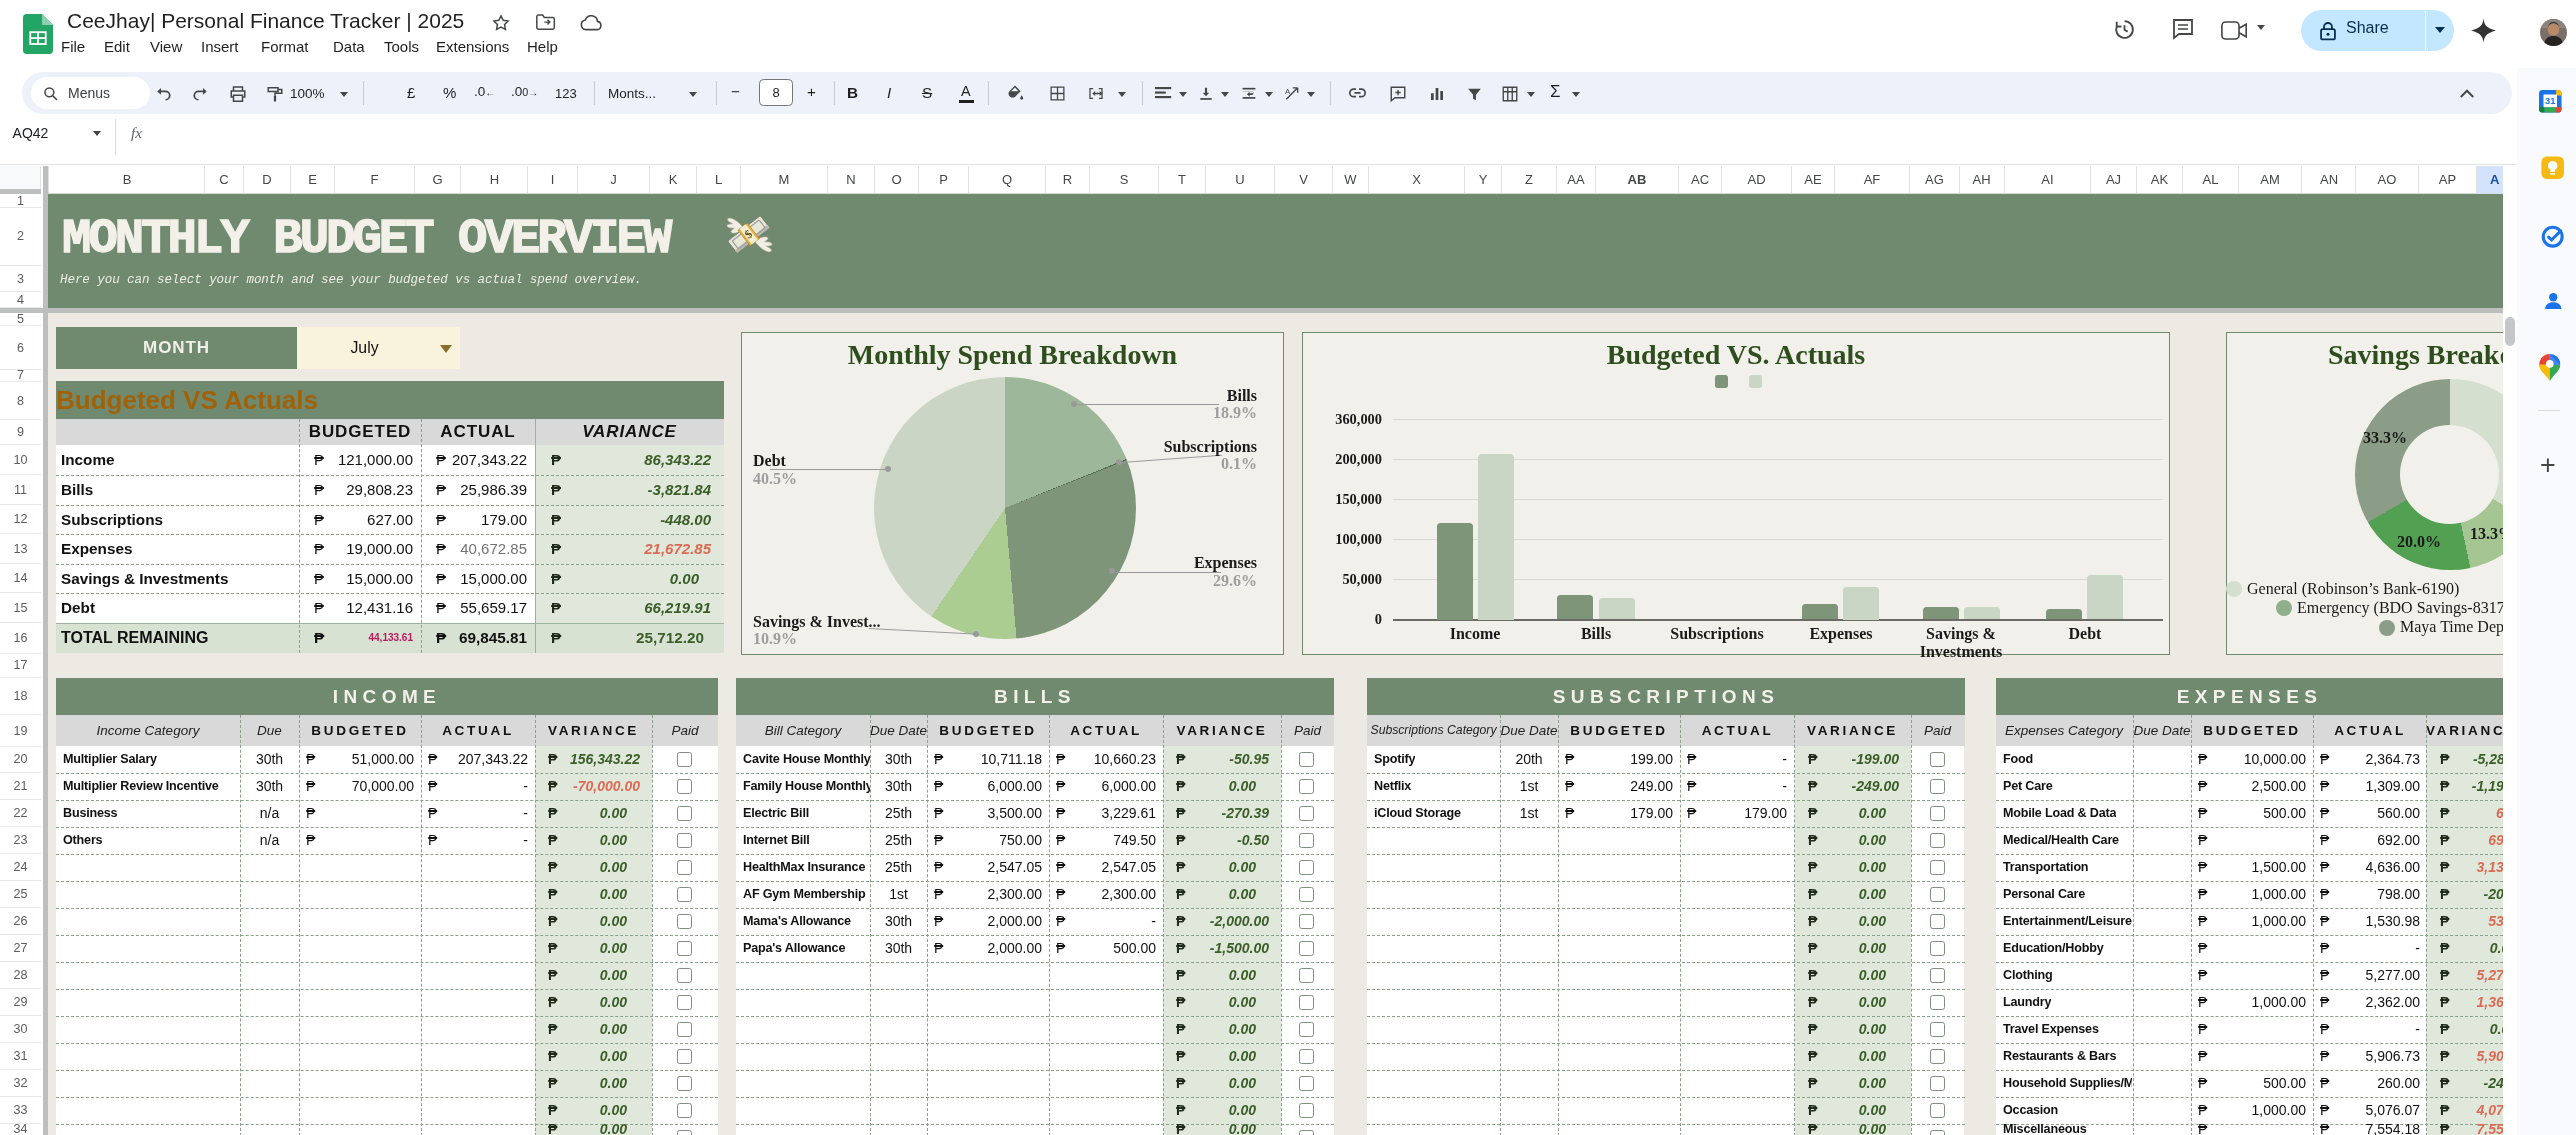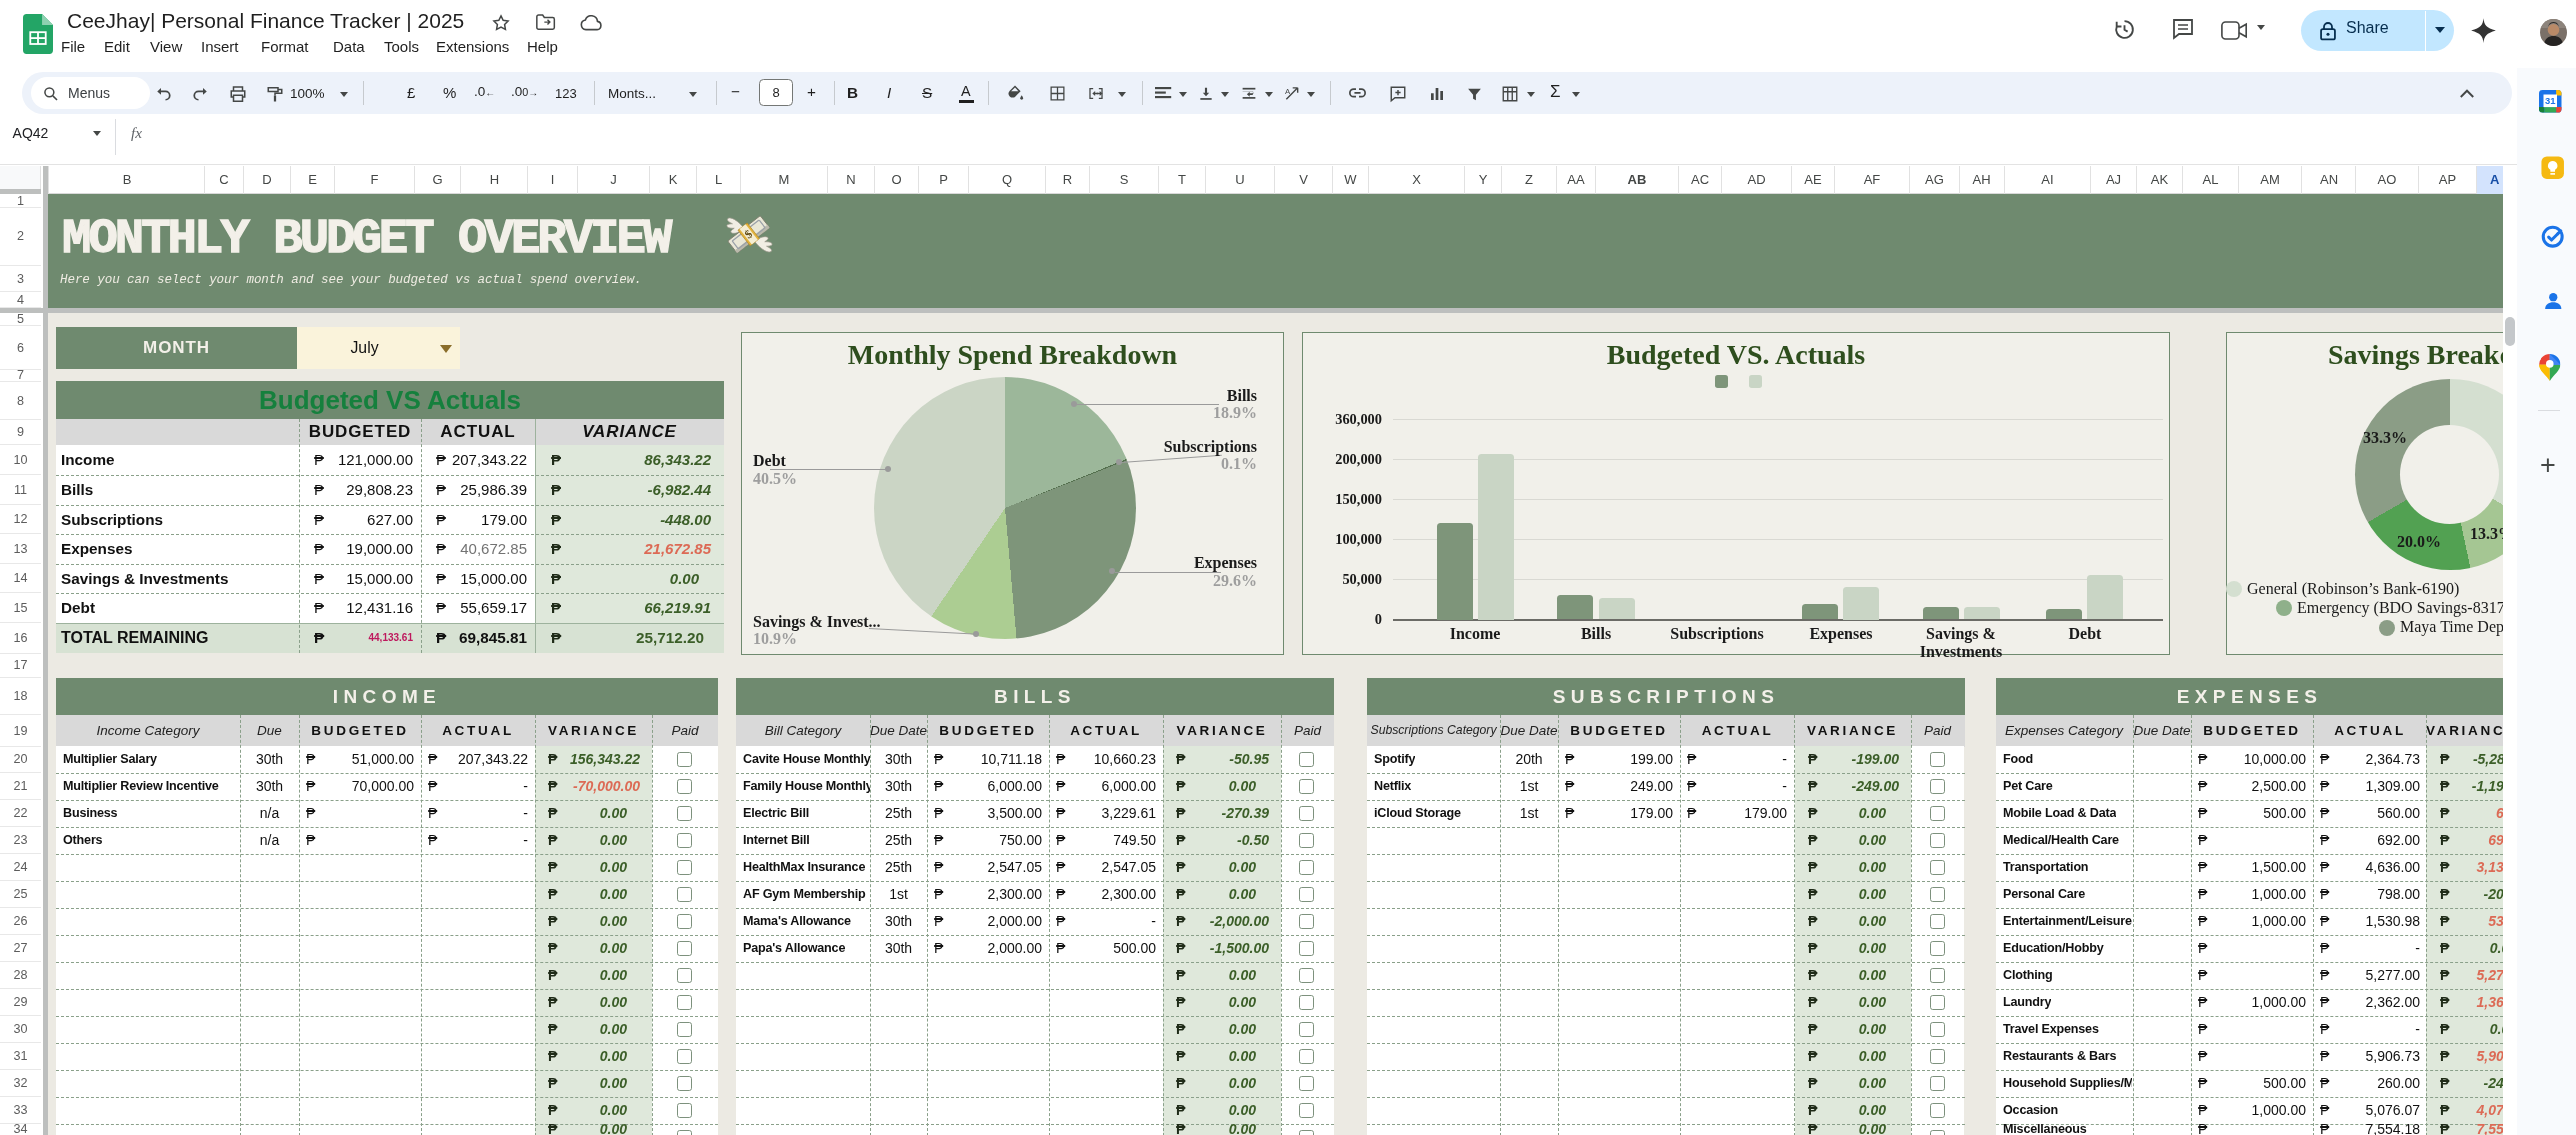--- a/index.html
+++ b/index.html
@@ -296,42 +296,42 @@
 </g>
 </svg>
 <div class="a mono i" style="left:60px;top:273px;font-size:12.6px;letter-spacing:-0.1px;color:#eeebe2">Here you can select your month and see your budgeted vs actual spend overview.</div>
 <div class="a" style="left:0;top:308px;width:2503px;height:4.5px;background:#bdbfbe"></div>
 <div class="a" style="left:56px;top:327px;width:241px;height:42px;background:#6f8a6f"></div>
 <div class="a b" style="left:56px;top:327px;width:241px;height:42px;line-height:42px;text-align:center;color:#f3f0e9;font-size:17px;letter-spacing:0.9px">MONTH</div>
 <div class="a" style="left:297px;top:327px;width:163px;height:42px;background:#faf3db"></div>
 <div class="a" style="left:297px;top:327px;width:135px;height:42px;line-height:42px;text-align:center;color:#111;font-size:15.8px">July</div>
 <div class="a" style="left:440px;top:345px;width:0;height:0;border:6.3px solid transparent;border-top:8px solid #8a6d2a"></div>
 <div class="a" style="left:56px;top:381px;width:668px;height:39px;background:#6f8a6f"></div>
-<div class="a b" style="left:56px;top:381px;width:668px;height:39px;line-height:39px;text-align:center;color:#15803d;font-size:26px">Budgeted VS Actuals</div>
+<div class="a b" style="left:56px;top:381px;width:668px;height:39px;line-height:39px;color:#a16207;font-size:26px">Budgeted VS Actuals</div>
 <div class="a" style="left:56px;top:419px;width:668px;height:26px;background:#d9d9d9"></div>
 <div class="a" style="left:535px;top:445px;width:189px;height:208px;background:#dfe8db"></div>
 <div class="a b ctr" style="left:299px;top:419px;width:122px;height:26px;line-height:26px;font-size:17px;letter-spacing:0.9px;color:#111">BUDGETED</div>
 <div class="a b ctr" style="left:421px;top:419px;width:114px;height:26px;line-height:26px;font-size:17px;letter-spacing:0.9px;color:#111">ACTUAL</div>
 <div class="a b i ctr" style="left:535px;top:419px;width:189px;height:26px;line-height:26px;font-size:17px;letter-spacing:0.9px;color:#111">VARIANCE</div>
 <div class="a" style="left:56px;top:445px;width:479px;height:178px;background:#fff"></div>
 <div class="a b" style="left:61px;top:445px;height:30px;line-height:30px;font-size:15.3px;color:#111">Income</div>
 <div class="a" style="left:314px;top:445px;height:30px;line-height:30px;font-size:15px;color:#111">₱</div>
 <div class="a rt" style="left:299px;top:445px;width:114px;height:30px;line-height:30px;font-size:15px;color:#111">121,000.00</div>
 <div class="a" style="left:436px;top:445px;height:30px;line-height:30px;font-size:15px;color:#111">₱</div>
 <div class="a rt" style="left:421px;top:445px;width:106px;height:30px;line-height:30px;font-size:15px;color:#111">207,343.22</div>
 <div class="a b" style="left:551px;top:445px;height:30px;line-height:30px;font-size:15px;color:#1f2b18">₱</div>
 <div class="a rt b i vg" style="left:535px;top:445px;width:176px;height:30px;line-height:30px;font-size:15px">86,343.22</div>
 <div class="a vd" style="left:56px;top:475px;width:668px"></div>
 <div class="a b" style="left:61px;top:475px;height:30px;line-height:30px;font-size:15.3px;color:#111">Bills</div>
 <div class="a" style="left:314px;top:475px;height:30px;line-height:30px;font-size:15px;color:#111">₱</div>
 <div class="a rt" style="left:299px;top:475px;width:114px;height:30px;line-height:30px;font-size:15px;color:#111">29,808.23</div>
 <div class="a" style="left:436px;top:475px;height:30px;line-height:30px;font-size:15px;color:#111">₱</div>
 <div class="a rt" style="left:421px;top:475px;width:106px;height:30px;line-height:30px;font-size:15px;color:#111">25,986.39</div>
 <div class="a b" style="left:551px;top:475px;height:30px;line-height:30px;font-size:15px;color:#1f2b18">₱</div>
-<div class="a rt b i vg" style="left:535px;top:475px;width:176px;height:30px;line-height:30px;font-size:15px">-6,982.44</div>
+<div class="a rt b i vg" style="left:535px;top:475px;width:176px;height:30px;line-height:30px;font-size:15px">-3,821.84</div>
 <div class="a vd" style="left:56px;top:505px;width:668px"></div>
 <div class="a b" style="left:61px;top:505px;height:30px;line-height:30px;font-size:15.3px;color:#111">Subscriptions</div>
 <div class="a" style="left:314px;top:505px;height:30px;line-height:30px;font-size:15px;color:#111">₱</div>
 <div class="a rt" style="left:299px;top:505px;width:114px;height:30px;line-height:30px;font-size:15px;color:#111">627.00</div>
 <div class="a" style="left:436px;top:505px;height:30px;line-height:30px;font-size:15px;color:#111">₱</div>
 <div class="a rt" style="left:421px;top:505px;width:106px;height:30px;line-height:30px;font-size:15px;color:#111">179.00</div>
 <div class="a b" style="left:551px;top:505px;height:30px;line-height:30px;font-size:15px;color:#1f2b18">₱</div>
 <div class="a rt b i vg" style="left:535px;top:505px;width:176px;height:30px;line-height:30px;font-size:15px">-448.00</div>
 <div class="a vd" style="left:56px;top:534px;width:668px"></div>
 <div class="a b" style="left:61px;top:534px;height:30px;line-height:30px;font-size:15.3px;color:#111">Expenses</div>

